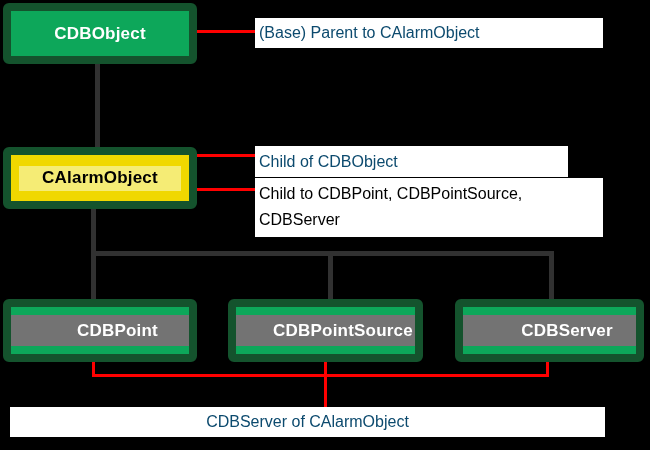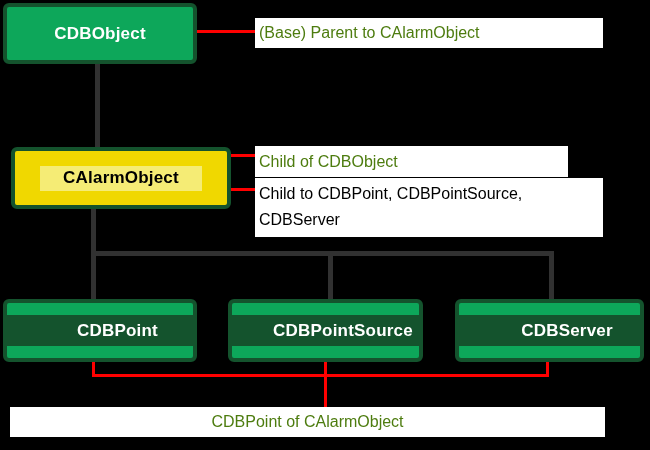--- a/index.html
+++ b/index.html
@@ -2,47 +2,47 @@
 <html><head>
 <meta charset="utf-8">
 <style>
   html,body{margin:0;padding:0;background:#000;}
   #canvas{
     position:relative;width:650px;height:450px;background:#000;overflow:hidden;
     font-family:"Liberation Sans","DejaVu Sans",sans-serif;
   }
   .node{
     position:absolute;box-sizing:border-box;
-    border:4px solid #14532d;border-radius:6px;
+    border:8px solid #14532d;border-radius:6px;
     display:flex;align-items:center;justify-content:center;
   }
   .node-green{background:#0DA75A;}
   .node-yellow{background:#F0D800;}
   .node-title{font-weight:bold;font-size:17px;letter-spacing:.2px;}
   .node-title.white{color:#fff;}
   .node-title.black{color:#000;}
   .inner-panel{
     display:flex;align-items:center;justify-content:center;
   }
-  .inner-green{background:#14532d;padding-left:35px;}
+  .inner-green{background:#737373;padding-left:35px;}
   .inner-yellow{background:#F5EC75;}
   .conn{position:absolute;background:#313131;}
   .red{position:absolute;background:#FF0000;}
   .note{
-    position:absolute;box-sizing:border-box;background:#fff;color:#4d7c0f;
+    position:absolute;box-sizing:border-box;background:#fff;color:#0c4a6e;
     font-size:16px;display:flex;align-items:center;padding:0 4px;
   }
   .note.center{justify-content:center;}
   .note-multiline{
     position:absolute;box-sizing:border-box;background:#fff;color:#000;
     font-size:16px;line-height:26px;padding:3px 4px;
   }
   
   #node-cdbobject{left:3px;top:3px;width:194px;height:61px;}
-  #node-calarmobject{left:3px;top:147px;width:220px;height:62px;margin-left:8px;}
+  #node-calarmobject{left:3px;top:147px;width:194px;height:62px;}
   #node-cdbpoint{left:3px;top:299px;width:194px;height:63px;}
   #node-cdbpointsource{left:228px;top:299px;width:195px;height:63px;}
   #node-cdbserver{left:455px;top:299px;width:189px;height:63px;}
   #node-calarmobject .inner-panel{width:162px;height:25px;}
   #node-cdbpoint .inner-panel{width:152px;height:31px;}
   #node-cdbpointsource .inner-panel{width:173px;height:31px;}
   #node-cdbserver .inner-panel{width:154px;height:31px;}
   
   #conn-v-top{left:95px;top:62px;width:5px;height:86px;}
   #conn-v-mid{left:91px;top:207px;width:5px;height:93px;}
@@ -109,15 +109,15 @@
       <span class="node-title white">CDBServer</span>
     </div>
   </div>
 
   <div class="note" id="note-base">(Base) Parent to CAlarmObject</div>
   <div class="note" id="note-child">Child of CDBObject</div>
   <div class="note-multiline" id="note-parent">
     <div>Child to CDBPoint, CDBPointSource,</div>
     <div>CDBServer</div>
   </div>
-  <div class="note center" id="note-children">CDBPoint of CAlarmObject</div>
+  <div class="note center" id="note-children">CDBServer of CAlarmObject</div>
 
 </div>
 
 </body></html>

